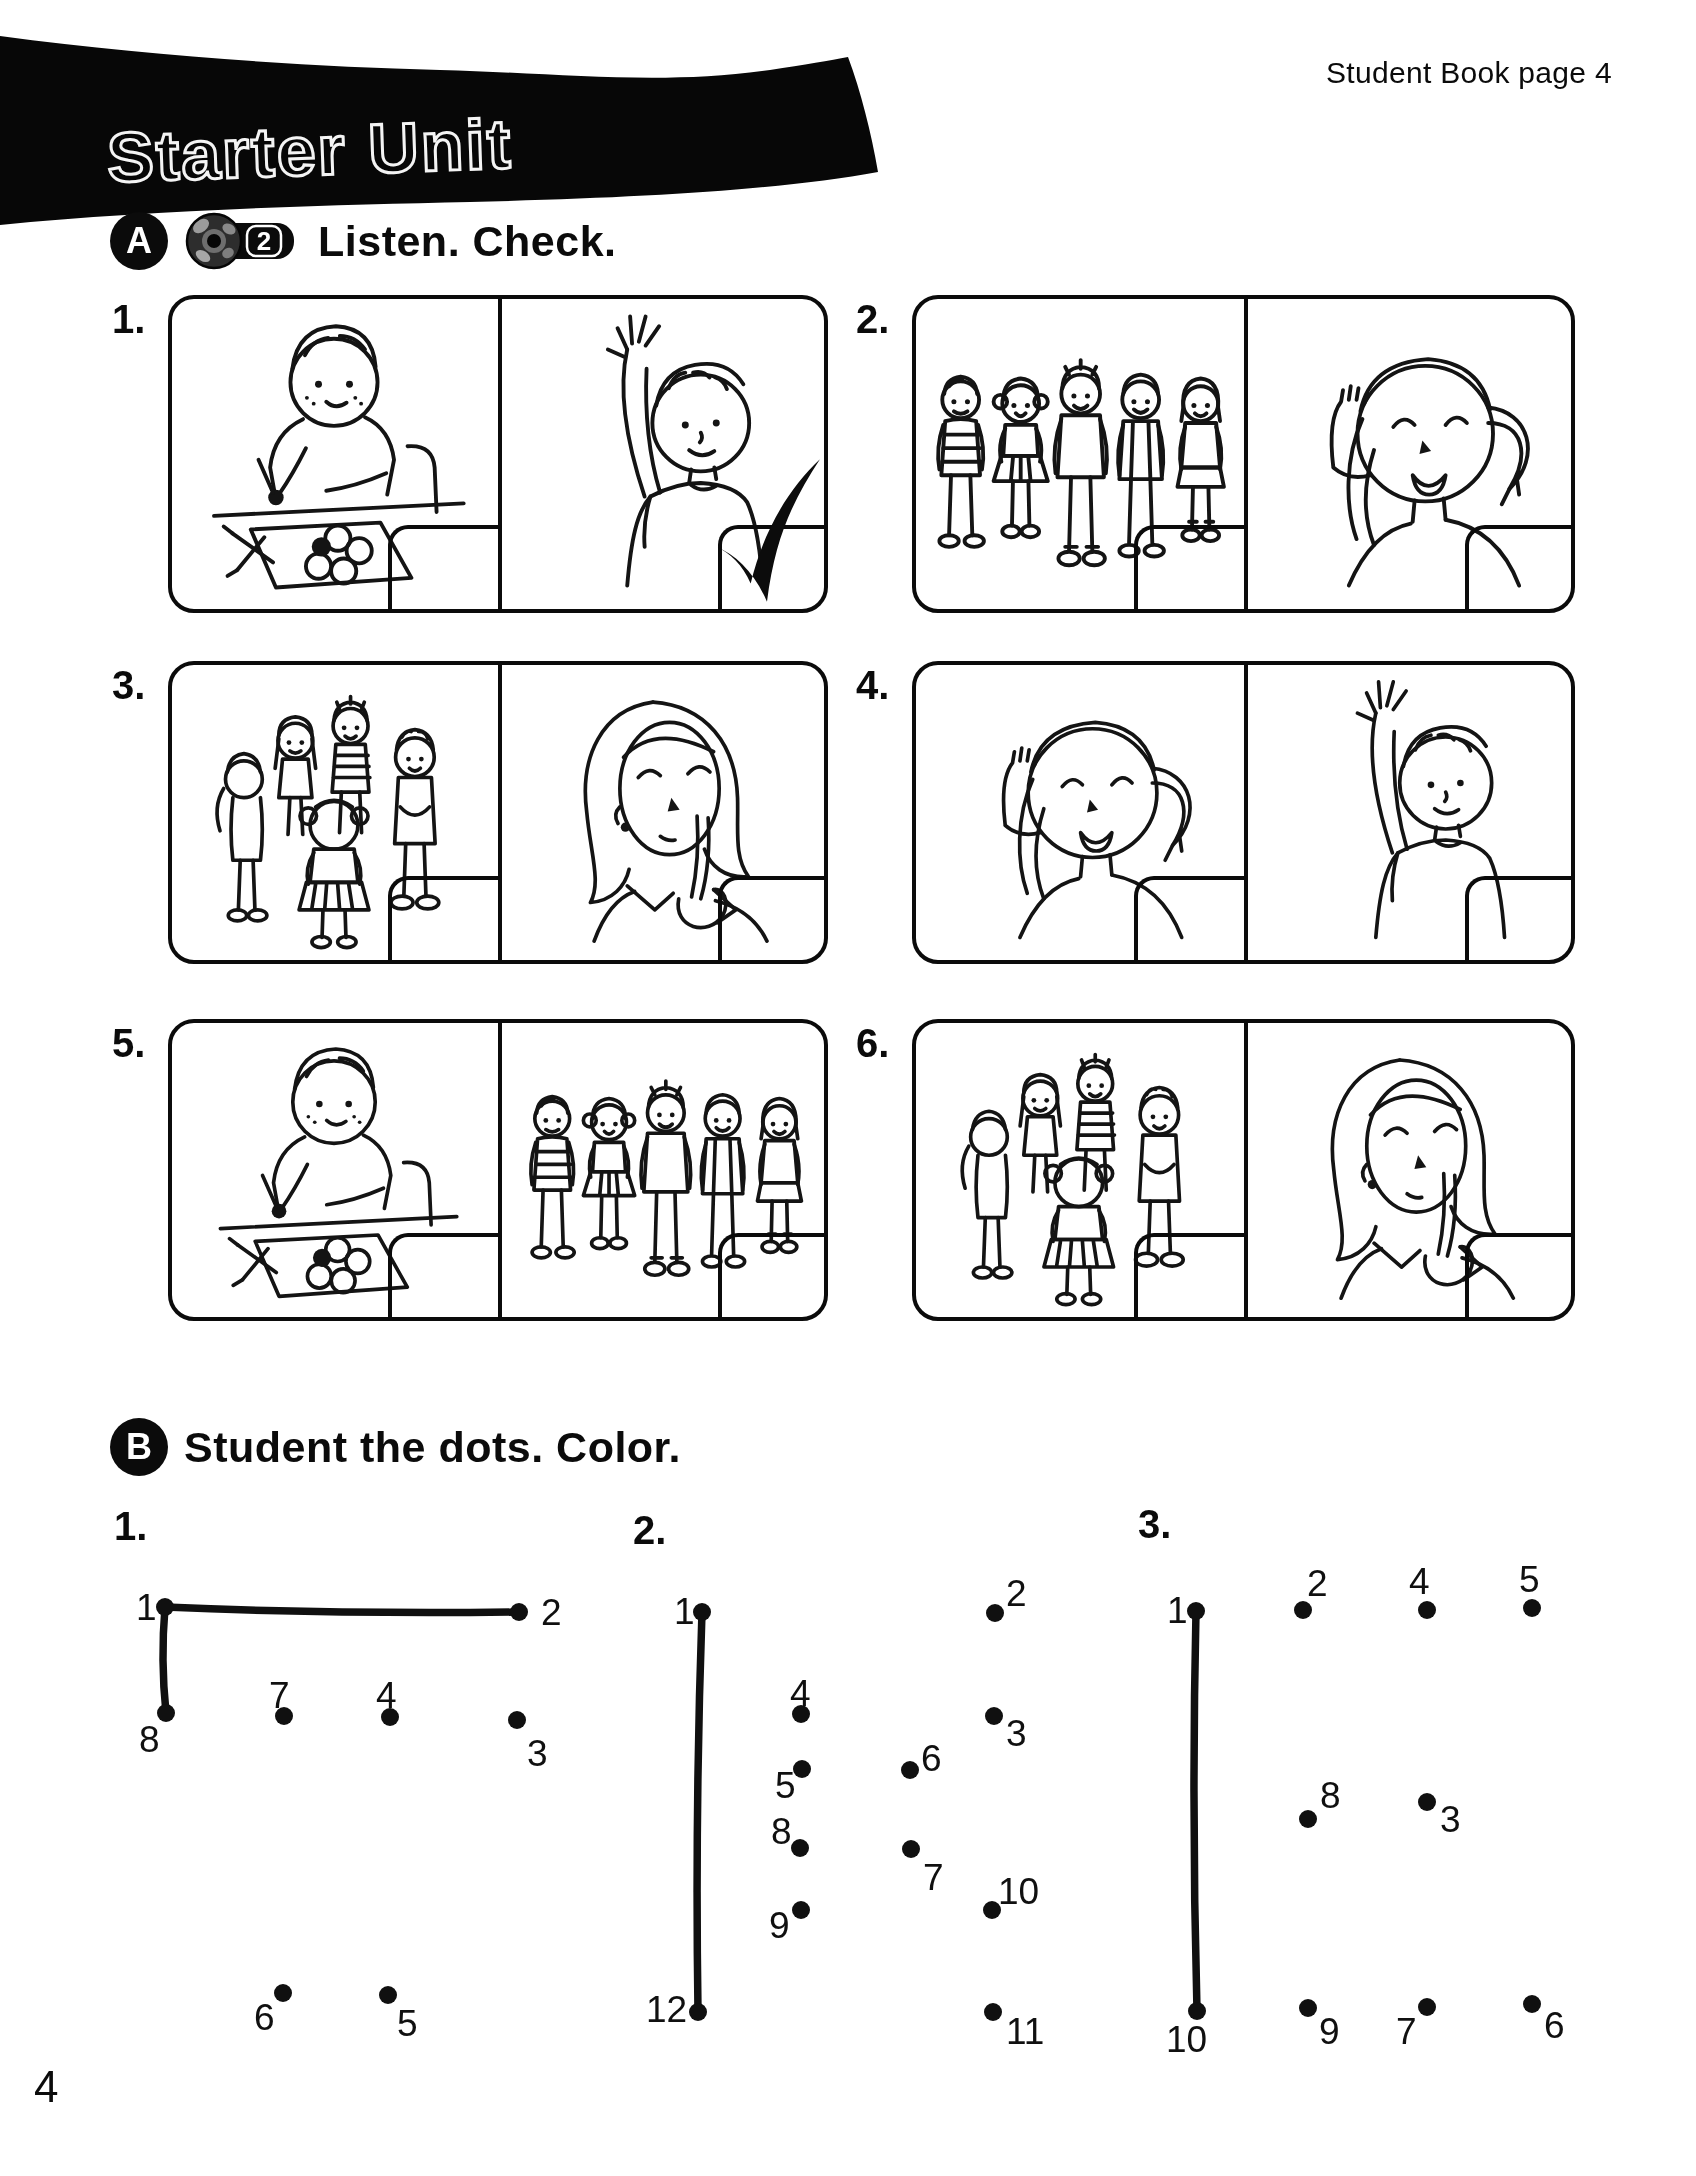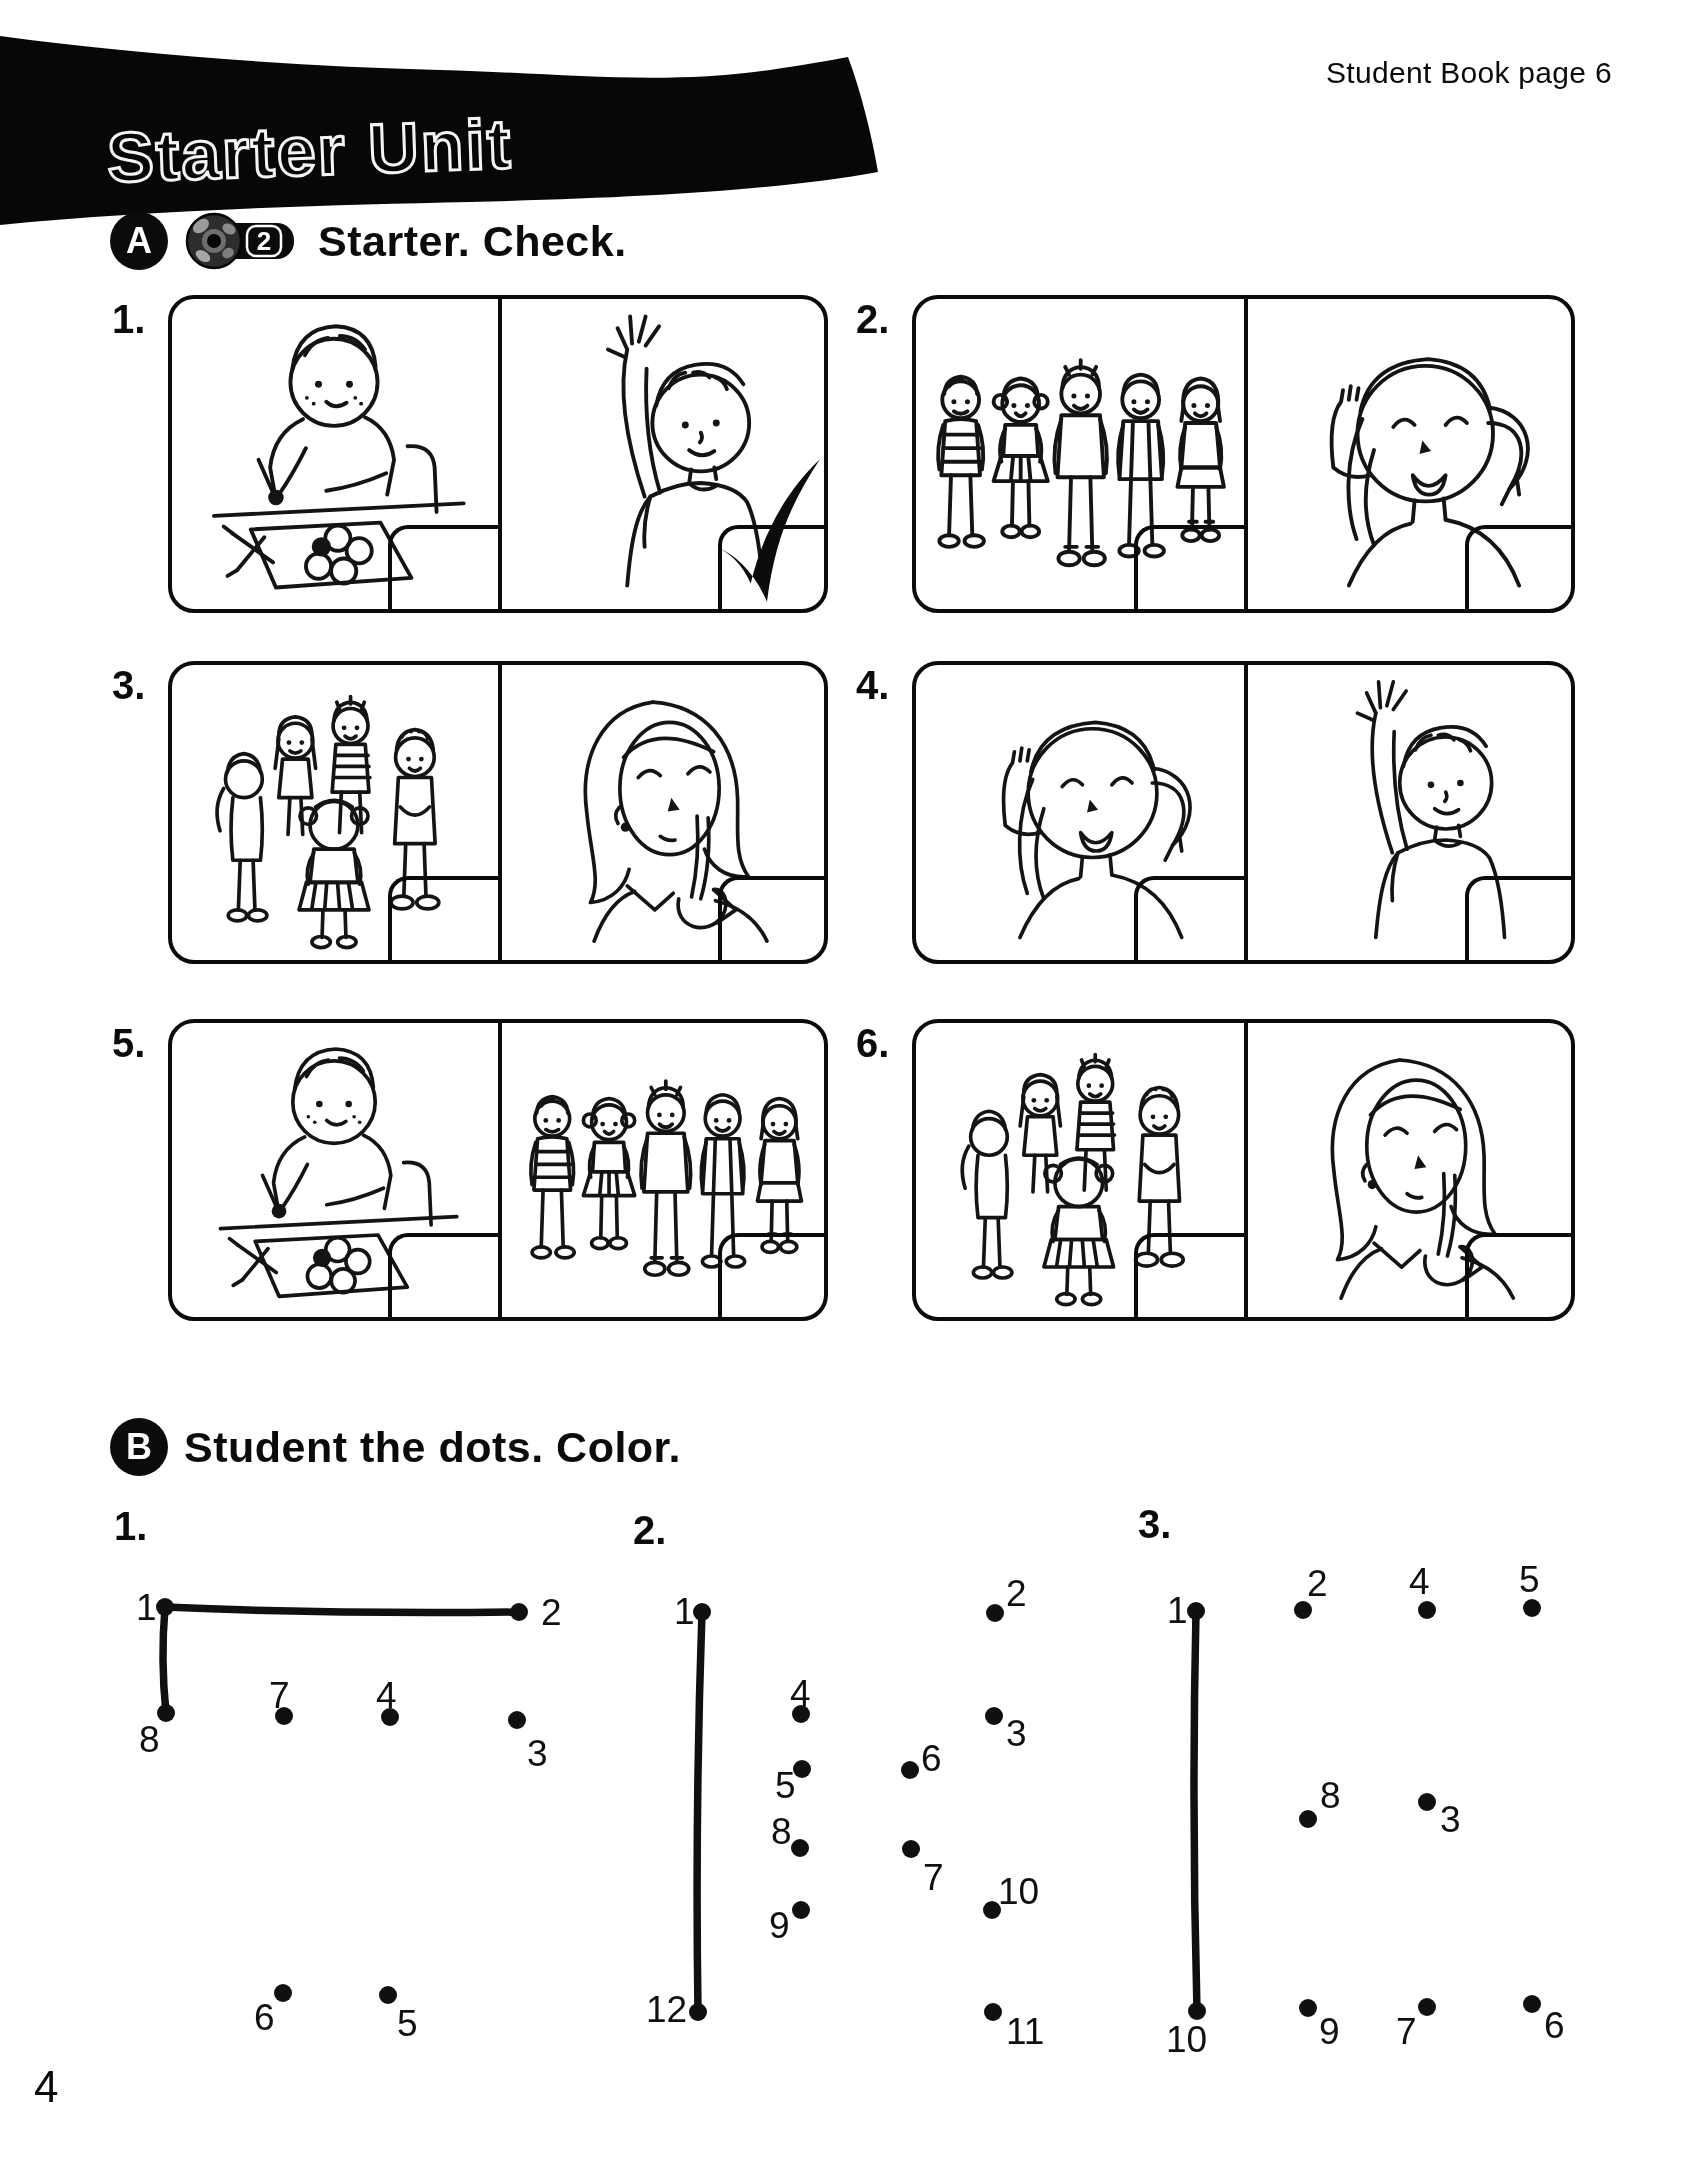--- a/index.html
+++ b/index.html
@@ -64,38 +64,38 @@
 
 <div class="page">
 
   <svg class="banner" viewBox="0 0 905 232">
     <path d="M0,26 C150,46 300,56 440,60 C560,63 660,76 770,60 Q822,52 848,47
              C861,82 871,122 878,162
              C780,180 640,188 470,192 C330,195 150,200 0,215 Z" fill="#070707"></path>
     <text x="108" y="172" transform="rotate(-2 108 172)">Starter Unit</text>
   </svg>
 
-  <div class="header-note">Student Book page 6</div>
+  <div class="header-note">Student Book page 4</div>
 
   <div class="sec-header" id="secA">
     <div class="badge">A</div>
     <svg class="cdicon" viewBox="0 0 118 62">
       <rect x="30" y="13" width="80" height="36" rx="17" fill="#0b0b0b"></rect>
       <circle cx="30" cy="31" r="27" fill="#2d2d2d"></circle>
       <ellipse cx="17" cy="16" rx="9" ry="6" transform="rotate(-38 17 16)" fill="#9b9b9b"></ellipse>
       <ellipse cx="45" cy="19" rx="7" ry="5" transform="rotate(28 45 19)" fill="#8a8a8a"></ellipse>
       <ellipse cx="19" cy="46" rx="8" ry="5" transform="rotate(34 19 46)" fill="#a6a6a6"></ellipse>
       <ellipse cx="44" cy="43" rx="6" ry="5" transform="rotate(-30 44 43)" fill="#7d7d7d"></ellipse>
       <circle cx="30" cy="31" r="12" fill="#6e6e6e"></circle>
       <circle cx="30" cy="31" r="7" fill="#060606"></circle>
       <circle cx="30" cy="31" r="27" fill="none" stroke="#060606" stroke-width="2.5"></circle>
       <rect x="63" y="16" width="34" height="30" rx="9" fill="none" stroke="#ffffff" stroke-width="2.5"></rect>
       <text x="80" y="40" text-anchor="middle" fill="#ffffff" font-size="26" font-weight="900" font-family="Liberation Sans, sans-serif">2</text>
     </svg>
-    <div class="instr">Starter. Check.</div>
+    <div class="instr">Listen. Check.</div>
   </div>
 
   <svg id="scene-defs" aria-hidden="true">
     <defs>
       <symbol id="scene-boy-painting-at-desk" viewBox="0 0 320 310">
         <path d="M236,148 q26,-2 28,22 l2,46"></path>
         <circle cx="160" cy="82" r="45"></circle>
         <path d="M117,68 Q122,26 162,24 Q200,26 203,66"></path>
         <path d="M130,54 q8,-16 24,-18 M166,34 q16,0 26,14"></path>
         <circle class="f" cx="144" cy="84" r="3.6"></circle>

